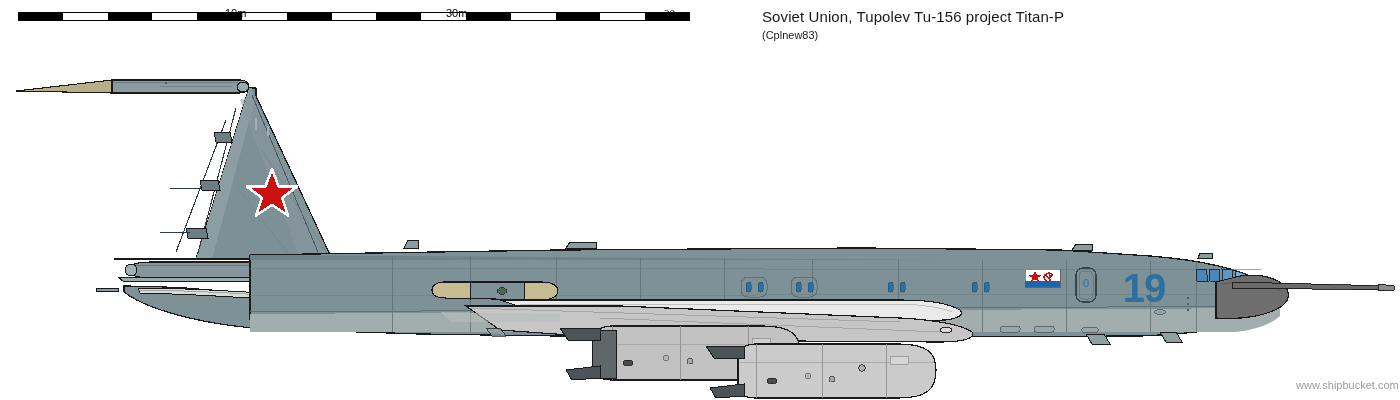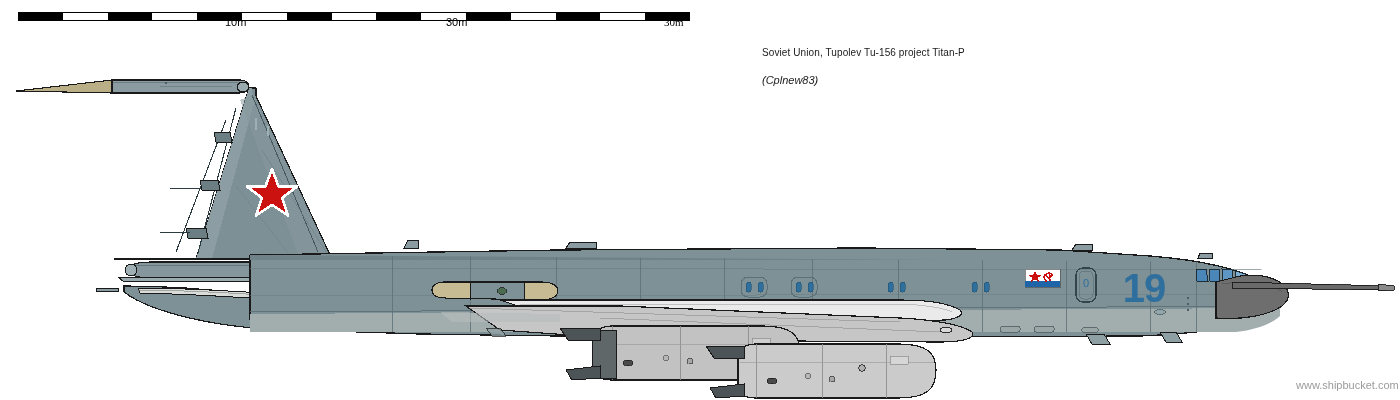--- a/index.html
+++ b/index.html
@@ -10,30 +10,30 @@
   }
   #stage{position:absolute;left:0;top:0;width:1400px;height:400px;background:#fff;}
 
   
   #scalebar-group{position:absolute;left:0;top:0;width:700px;height:40px;}
   #scalebar{position:absolute;left:18px;top:12px;width:672px;height:9px;
             background:#000;display:flex;}
   #scalebar .seg{height:100%;flex:1 1 0;}
   #scalebar .seg.white{background:#ffffff;border-top:1px solid #000;border-bottom:1px solid #000;box-sizing:border-box;}
   #scalebar .seg.black{background:#000000;}
-  .scale-label{position:absolute;top:16px;font-size:11px;color:#000;
+  .scale-label{position:absolute;top:7px;font-size:11px;color:#000;
                font-family:"Liberation Sans", sans-serif;white-space:nowrap;}
   #lbl-10{left:225px;}
   #lbl-20{left:446px;}
   #lbl-30{left:664px;font-family:Liberation Serif, serif;}
 
   
   #title-block{position:absolute;left:762px;top:8px;}
-  #main-title{font-size:10px;color:#1a1a1a;letter-spacing:0.1px;white-space:nowrap;margin-top:39px;}
-  #sub-title{font-size:11px;color:#1a1a1a;margin-top:16px;white-space:nowrap;font-style:italic;}
+  #main-title{font-size:15px;color:#1a1a1a;letter-spacing:0.1px;white-space:nowrap;}
+  #sub-title{font-size:11px;color:#1a1a1a;margin-top:4px;white-space:nowrap;}
 
   
   #watermark{position:absolute;left:1296px;top:379px;font-size:11px;color:#9b9b9b;white-space:nowrap;}
 
   
   #drawing{position:absolute;left:0;top:0;width:1400px;height:400px;}
   svg{display:block;}
 </style>
 </head>
 <body>

